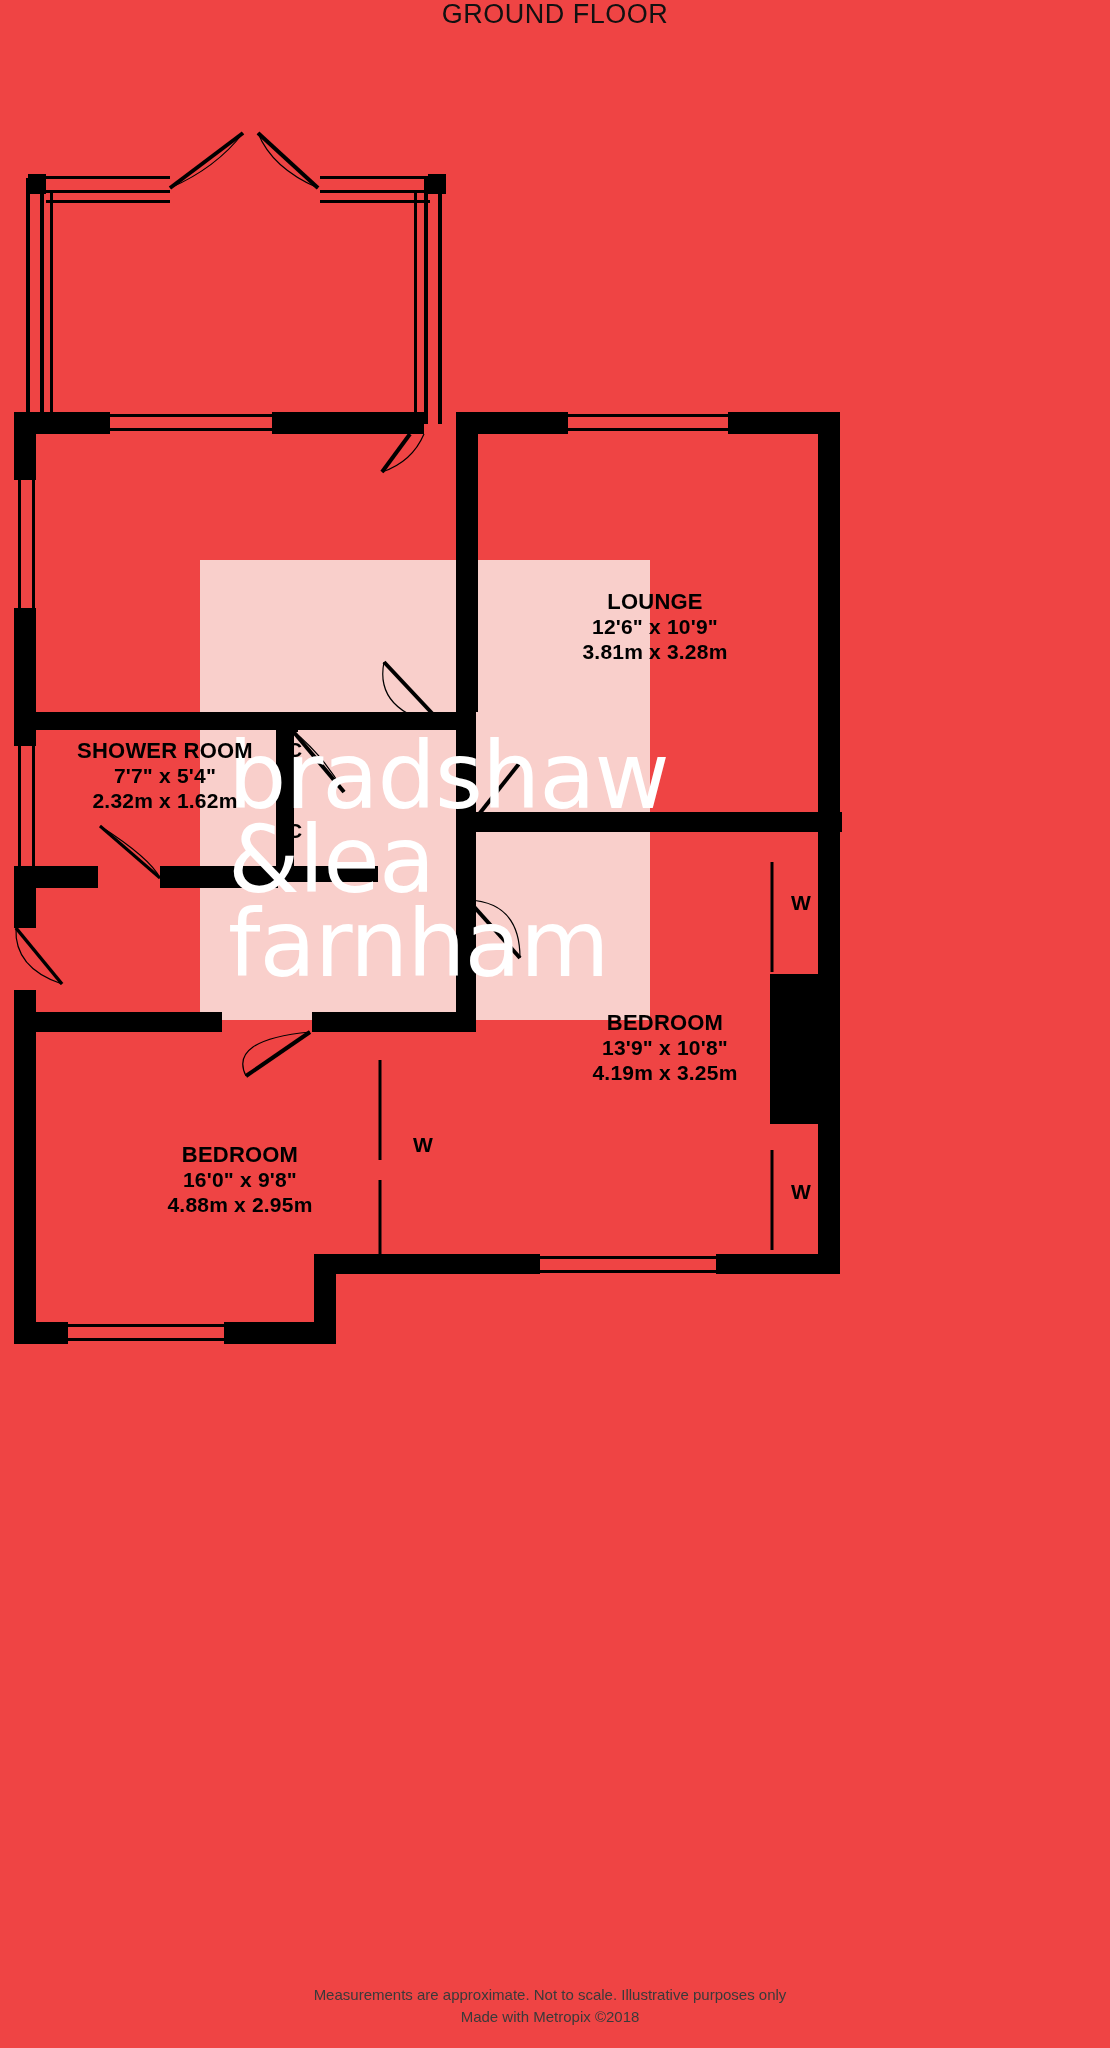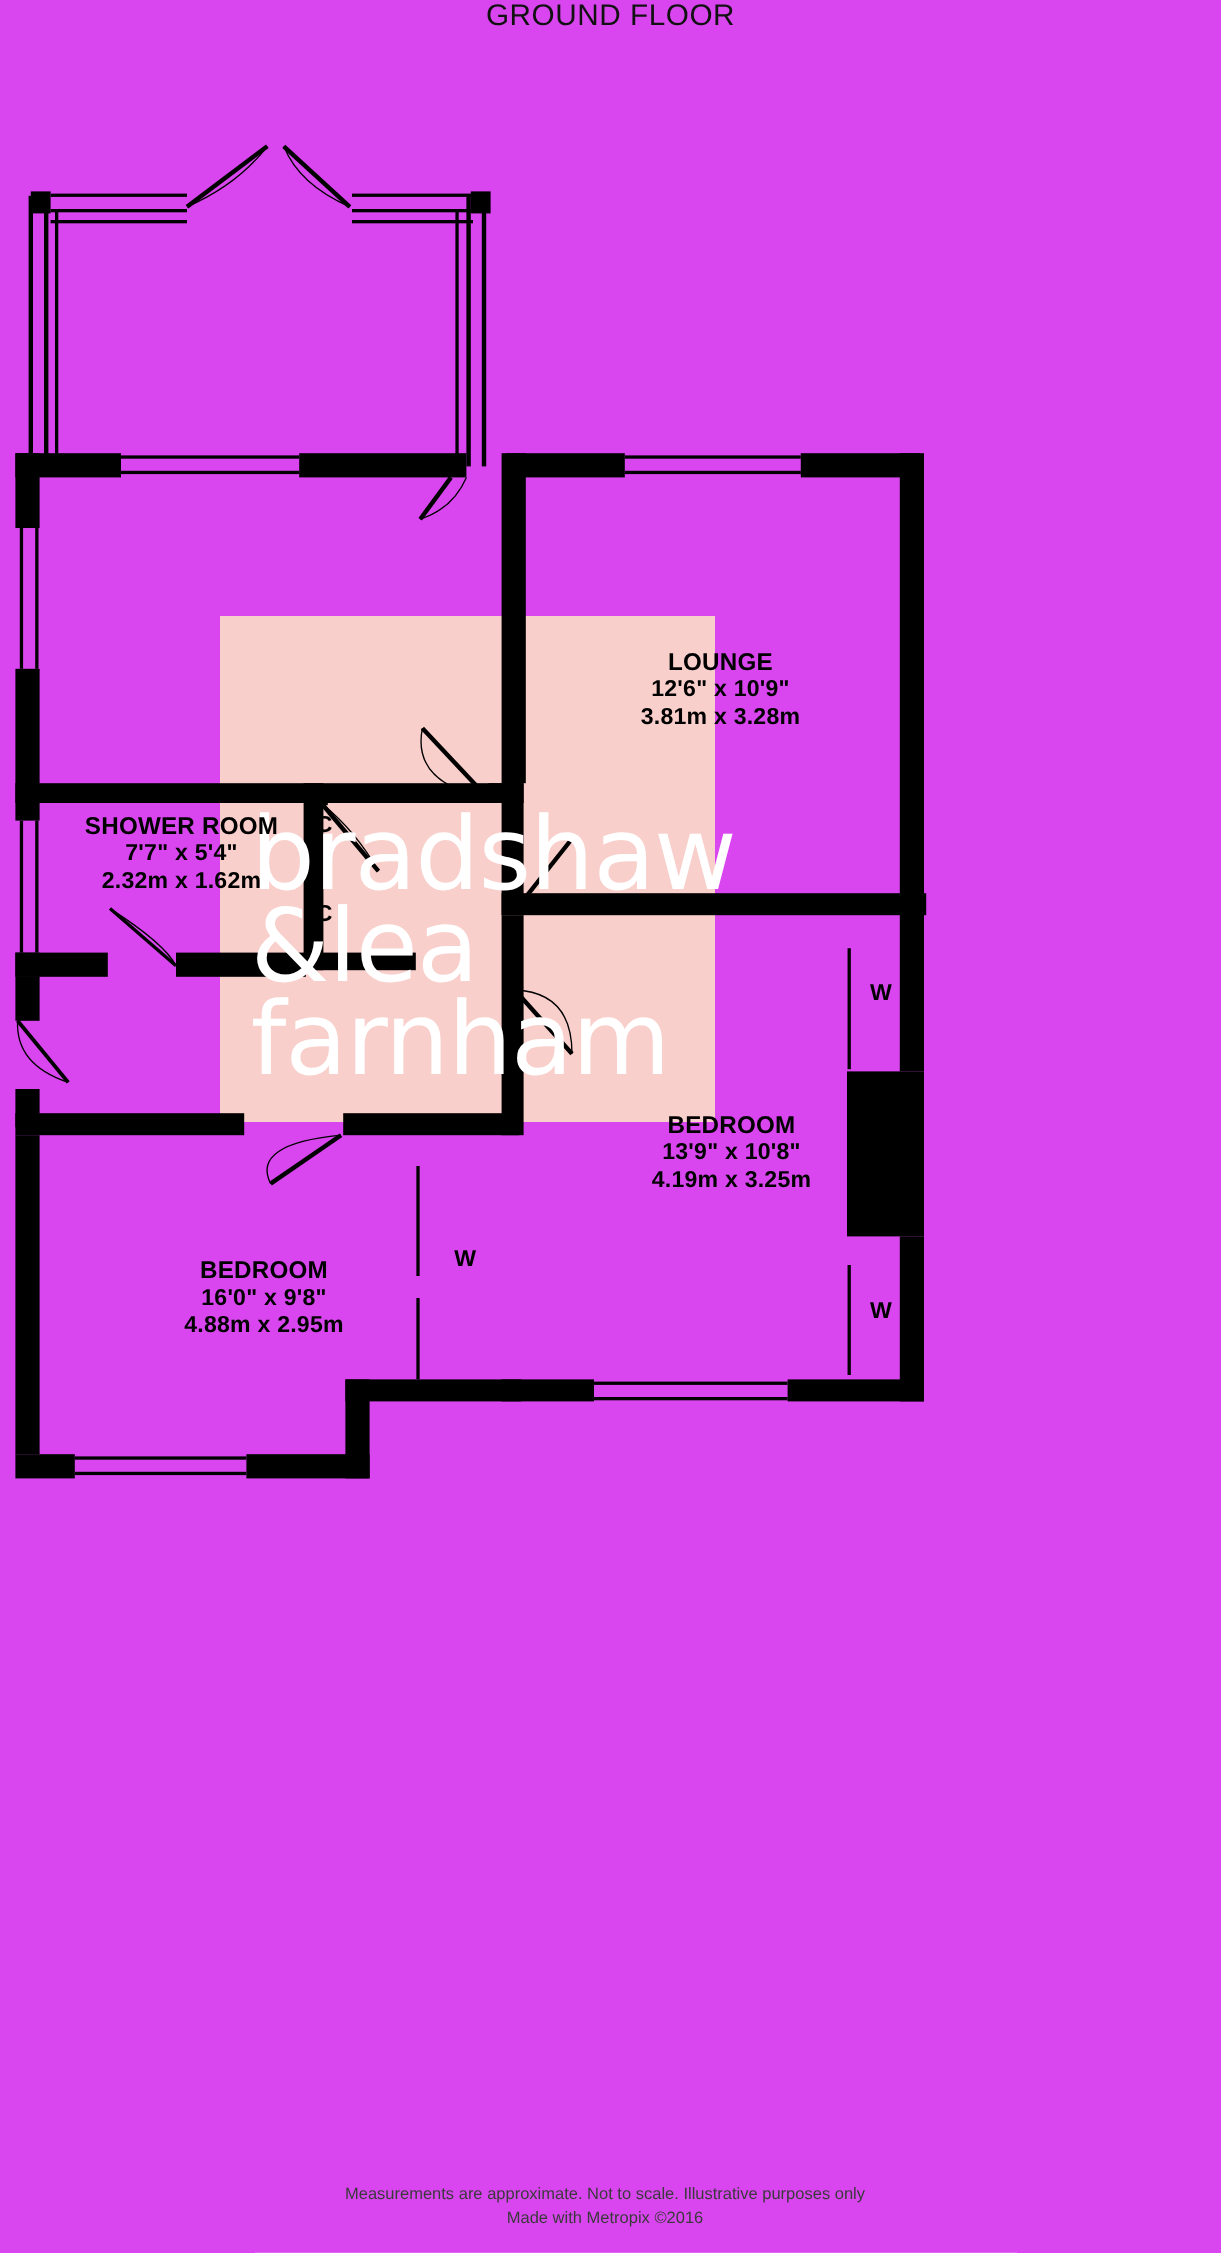--- a/index.html
+++ b/index.html
@@ -12,21 +12,21 @@
     height: 2048px;
     position: relative;
     font-family: "Liberation Sans", sans-serif;
     overflow: hidden;
   }
 
   #page {
     position: relative;
     width: 1110px;
     height: 2048px;
-    background: #d946ef;
+    background: #ef4444;
   }
 
   
   .floor-title {
     position: absolute;
     top: 0px;
     left: 0;
     width: 1110px;
     text-align: center;
     font-size: 27px;
@@ -285,15 +285,15 @@
 
   <div class="marker" style="left:287px; top:819px;">C</div>
 
   <div class="marker" style="left:791px; top:891px;">W</div>
 
   <div class="marker" style="left:791px; top:1180px;">W</div>
 
   <div class="marker" style="left:413px; top:1133px;">W</div>
 
   <div class="footer line1">Measurements are approximate.  Not to scale.  Illustrative purposes only</div>
-  <div class="footer line2">Made with Metropix ©2016</div>
+  <div class="footer line2">Made with Metropix ©2018</div>
 
 </div>
 
 </body></html>

